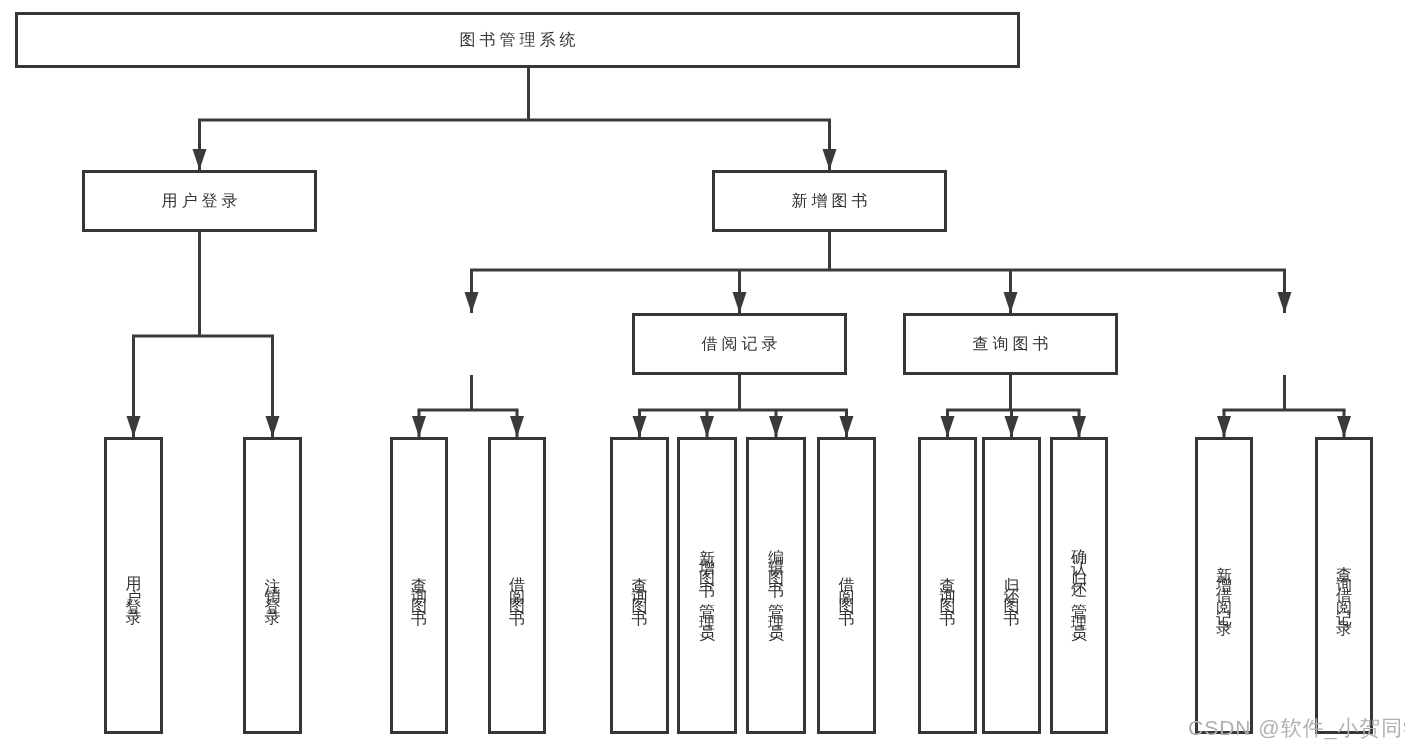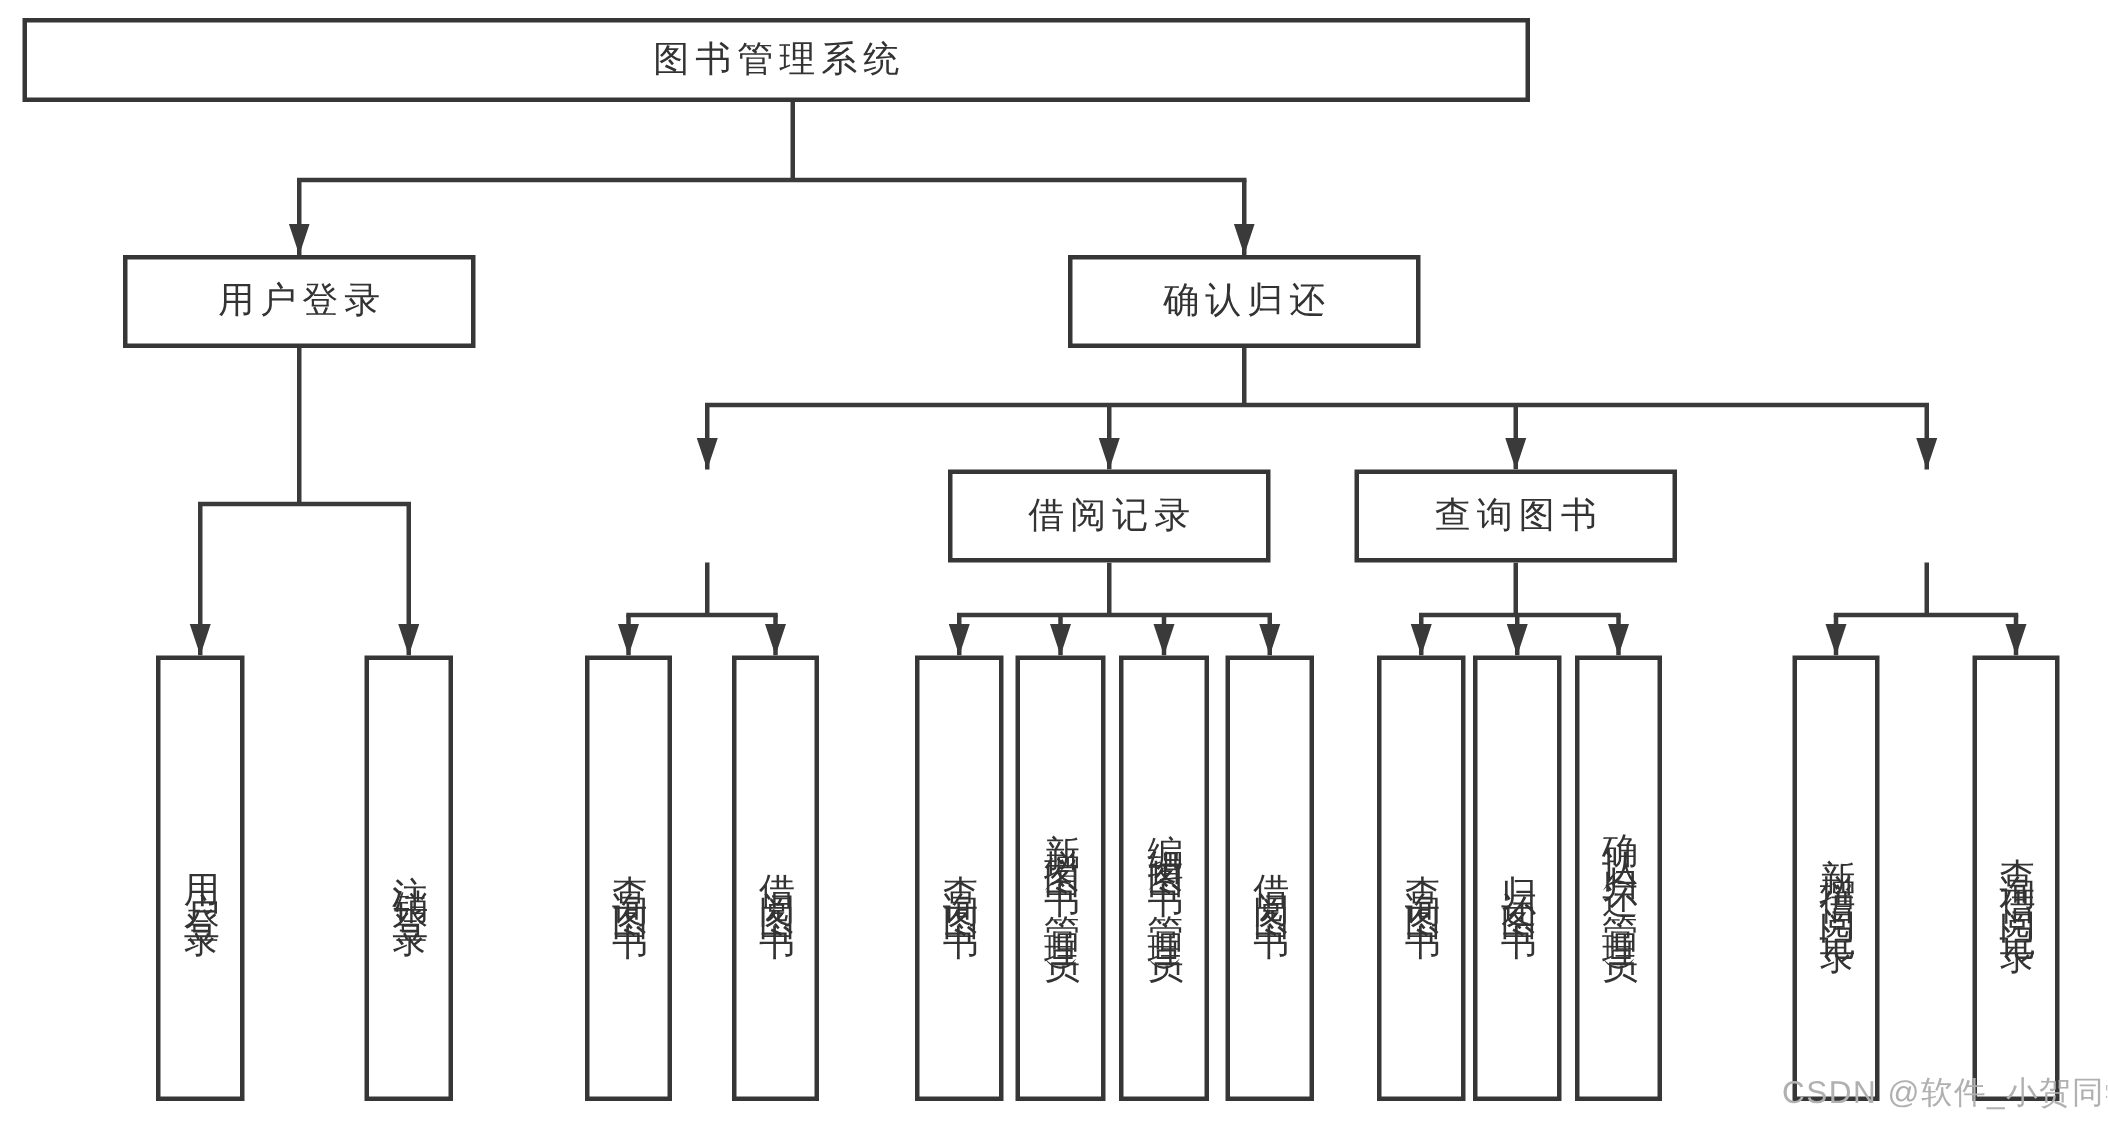--- a/index.html
+++ b/index.html
@@ -12,21 +12,21 @@
     background:var(--background);
     font-family:"Liberation Sans", sans-serif; color:var(--text);
   }
   #connector-layer{position:absolute; left:0; top:0; width:1405px; height:747px;}
   #connector-layer path{fill:none; stroke:var(--line); stroke-width:3;}
   #connector-layer .arrowhead{fill:var(--line); stroke:none;}
   .box{
     position:absolute; box-sizing:border-box;
     border:3px solid var(--box-border); background:var(--box-bg);
     display:flex; align-items:center; justify-content:center;
-    font-size:24px; line-height:1; color:var(--text);
+    font-size:16px; line-height:1; color:var(--text);
   }
   .box.h span{letter-spacing:4px; text-indent:4px; white-space:nowrap;}
   .box.v span{
     writing-mode:vertical-rl; text-orientation:upright;
     letter-spacing:11px; white-space:nowrap;
   }
   #watermark{
     position:absolute; left:1188px; top:714px; z-index:5;
     font-size:21px; letter-spacing:1px; color:var(--watermark); white-space:nowrap;
   }
@@ -99,21 +99,21 @@
   </svg>
 
   <div class="box h" style="left:15px;top:12px;width:1005px;height:56px">
     <span>图书管理系统</span>
   </div>
 
   <div class="box h" style="left:82px;top:170px;width:235px;height:62px">
     <span>用户登录</span>
   </div>
   <div class="box h" style="left:712px;top:170px;width:235px;height:62px">
-    <span>确认归还</span>
+    <span>新增图书</span>
   </div>
 
   <div class="box h" style="left:632px;top:313px;width:215px;height:62px">
     <span>借阅记录</span>
   </div>
   <div class="box h" style="left:903px;top:313px;width:215px;height:62px">
     <span>查询图书</span>
   </div>
 
   <div class="box v" style="left:104px;top:437px;width:59px;height:297px">

